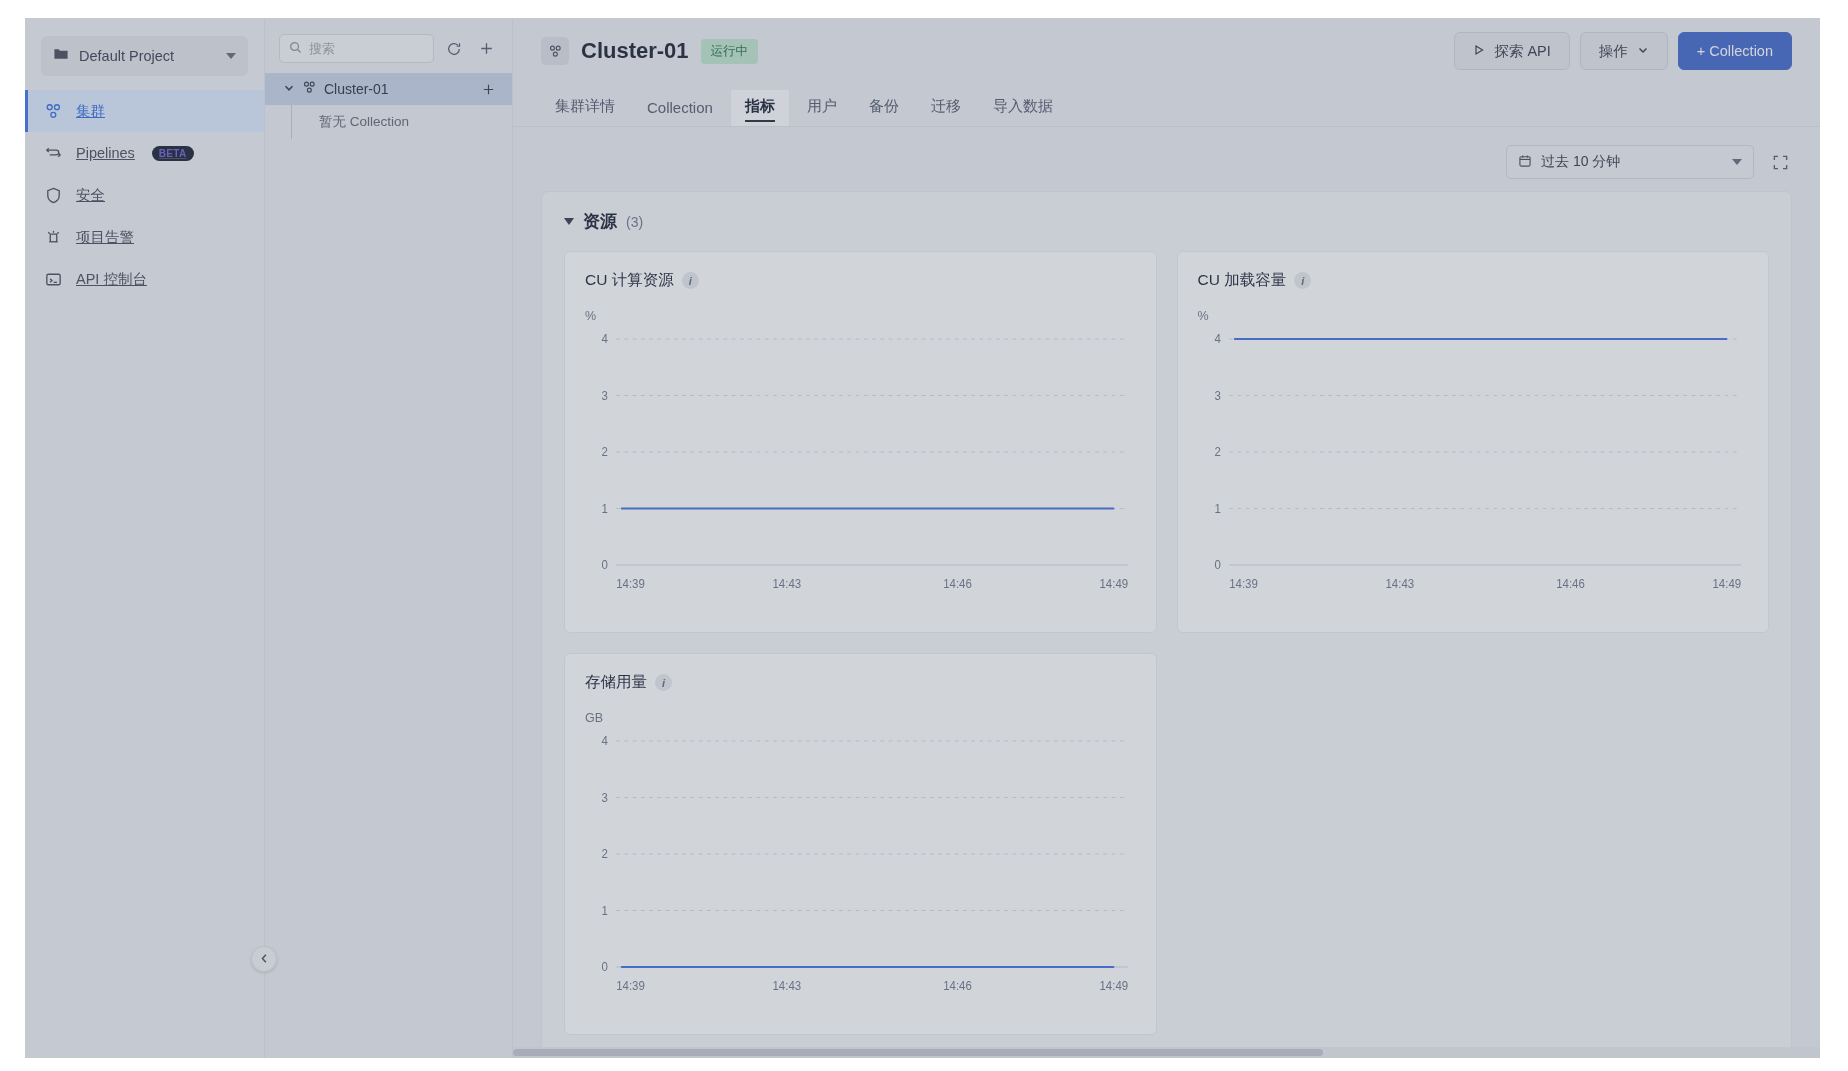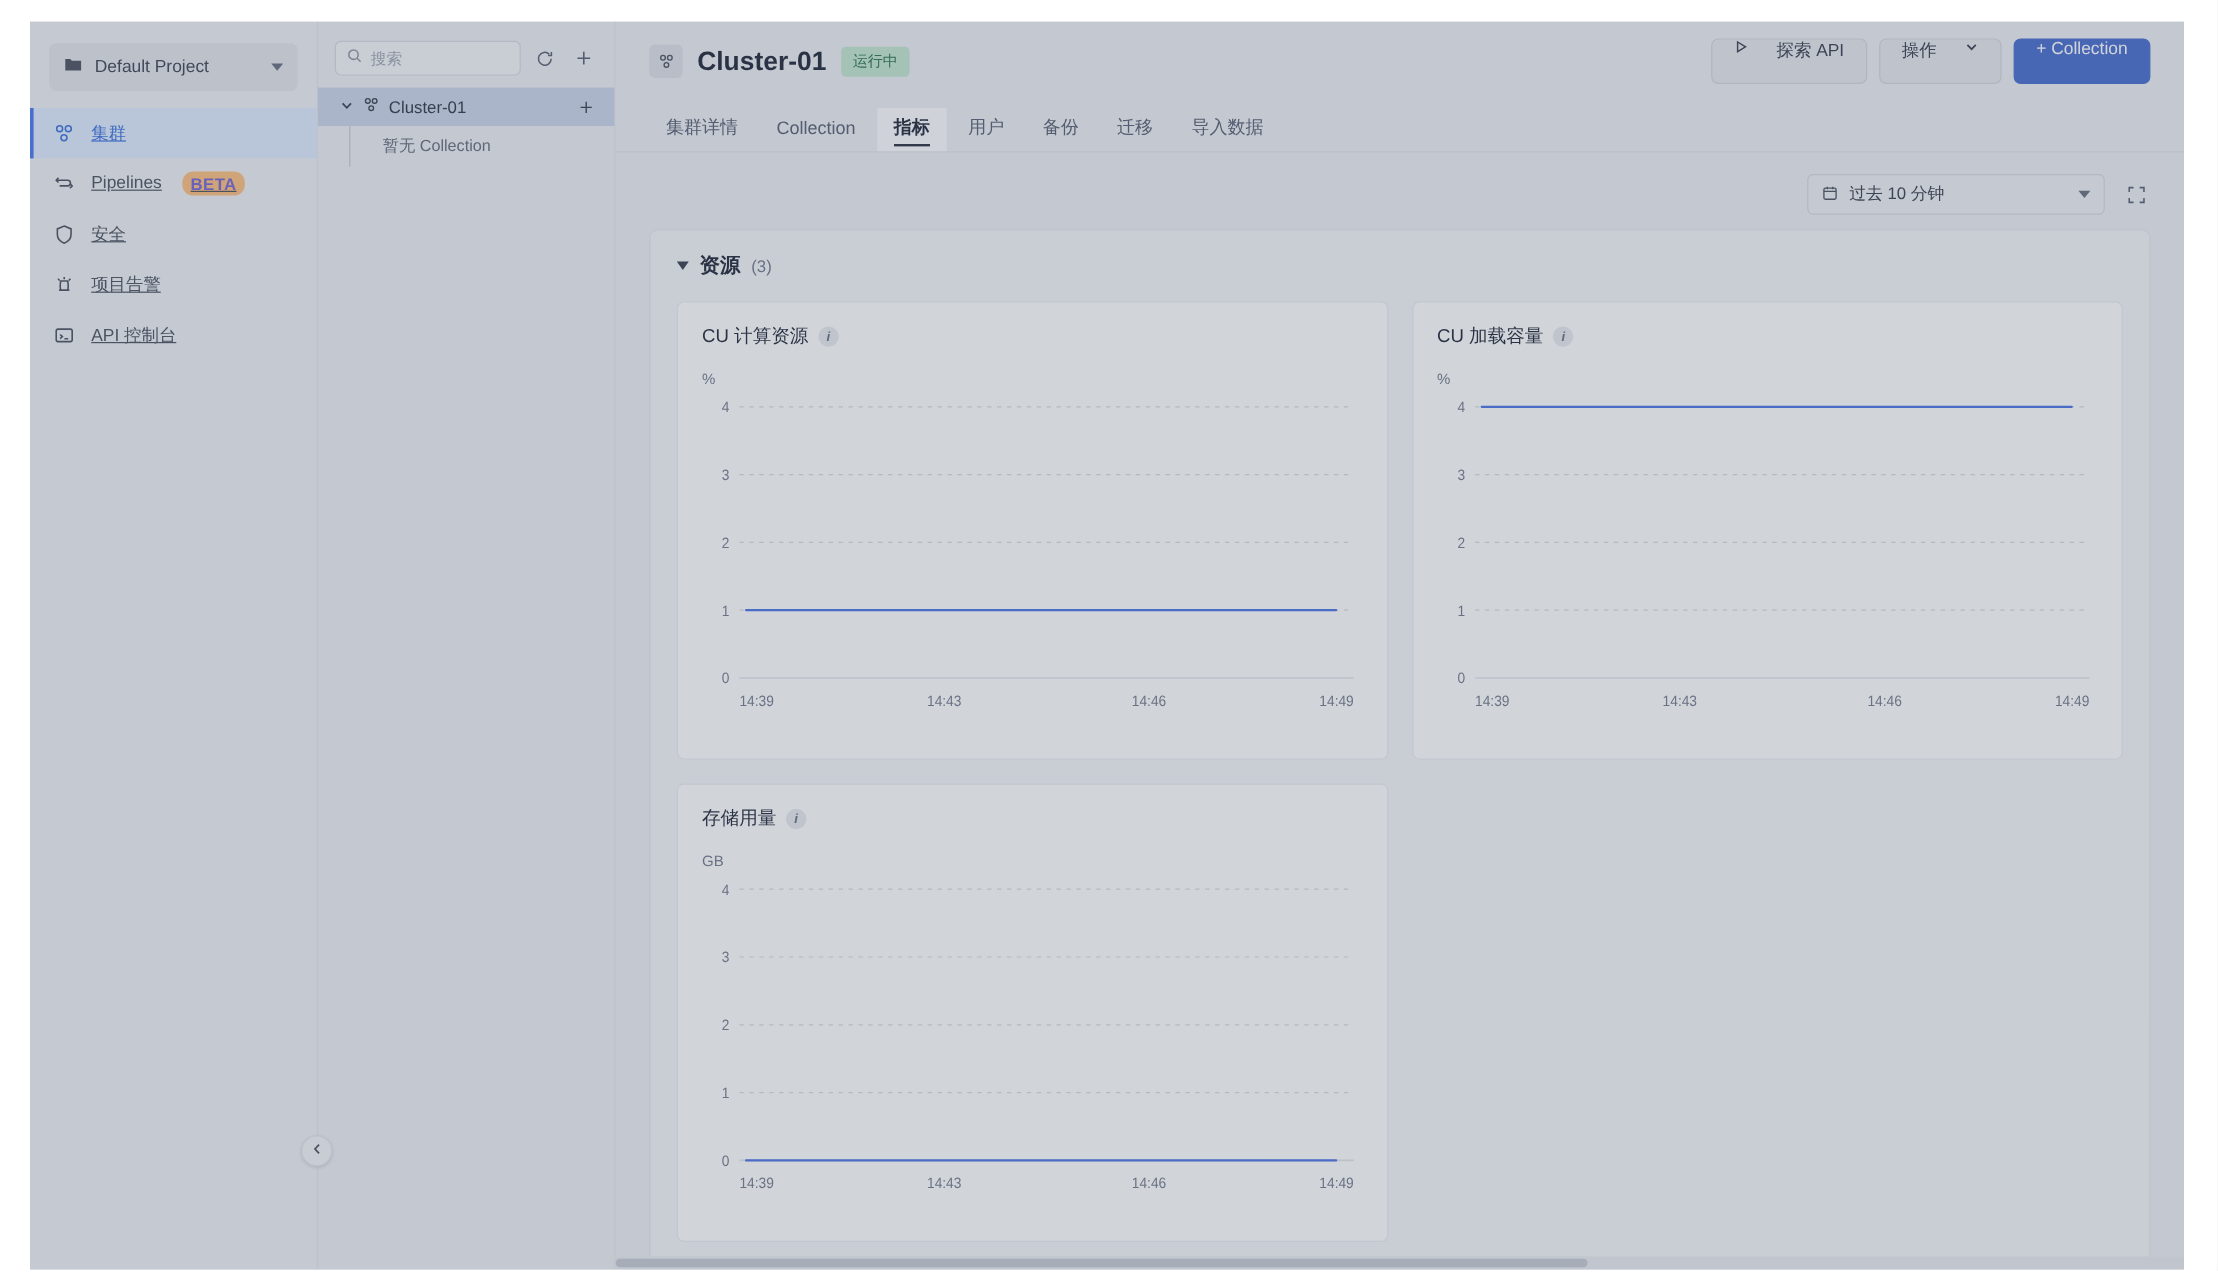--- a/index.html
+++ b/index.html
@@ -62,22 +62,22 @@
     text-decoration: underline;
   }
   .nav-item.active {
     background: #ddeaff;
     border-left: 3px solid #3b6ef0;
     padding-left: 15px;
     color: #2f6bdd;
   }
   .nav-item .nav-ico { width: 20px; height: 20px; flex: 0 0 20px; display:flex; align-items:center; justify-content:center; }
   .beta-badge {
-    font-size: 14px; font-weight: bold; letter-spacing: .3px;
-    color: #6c5bd4; background: #fdba74;
+    font-size: 10px; font-weight: bold; letter-spacing: .3px;
+    color: #6c5bd4; background: #0f172a;
     padding: 2px 7px; border-radius: 9px; margin-left: 4px;
   }
   .collapse-btn {
     position: absolute; right: -13px; bottom: 86px;
     width: 26px; height: 26px; border-radius: 50%;
     background: #f3f4f7; border: 1px solid #e0e3e9;
     display: flex; align-items: center; justify-content: center;
     box-shadow: 0 1px 3px rgba(0,0,0,.14);
     cursor: pointer; z-index: 30;
   }
@@ -145,21 +145,21 @@
     align-items: center; justify-content: center;
   }
   .cluster-title { font-size: 22px; font-weight: bold; color: #11182b; }
   .status-badge {
     background: #bfe6cd; color: #1f6c45;
     font-size: 12.5px; padding: 4px 10px; border-radius: 4px;
   }
   .header-actions { margin-left: auto; display: flex; gap: 10px; align-items: center; }
   .btn {
     height: 38px; border-radius: 6px; display: flex;
-    justify-content: center; gap: 23px;
+    align-items: center; justify-content: center; gap: 9px;
     padding: 0 18px; font-size: 14.5px; cursor: pointer;
     border: 1px solid #cfd4dd; background: #e6e8ed; color: #2b3242;
     white-space: nowrap;
   }
   .btn.primary {
     background: #3a63cc; border-color: #3a63cc; color: #fff;
     font-weight: 500;
   }
   .tabs {
     display: flex; align-items: flex-end; gap: 4px;

